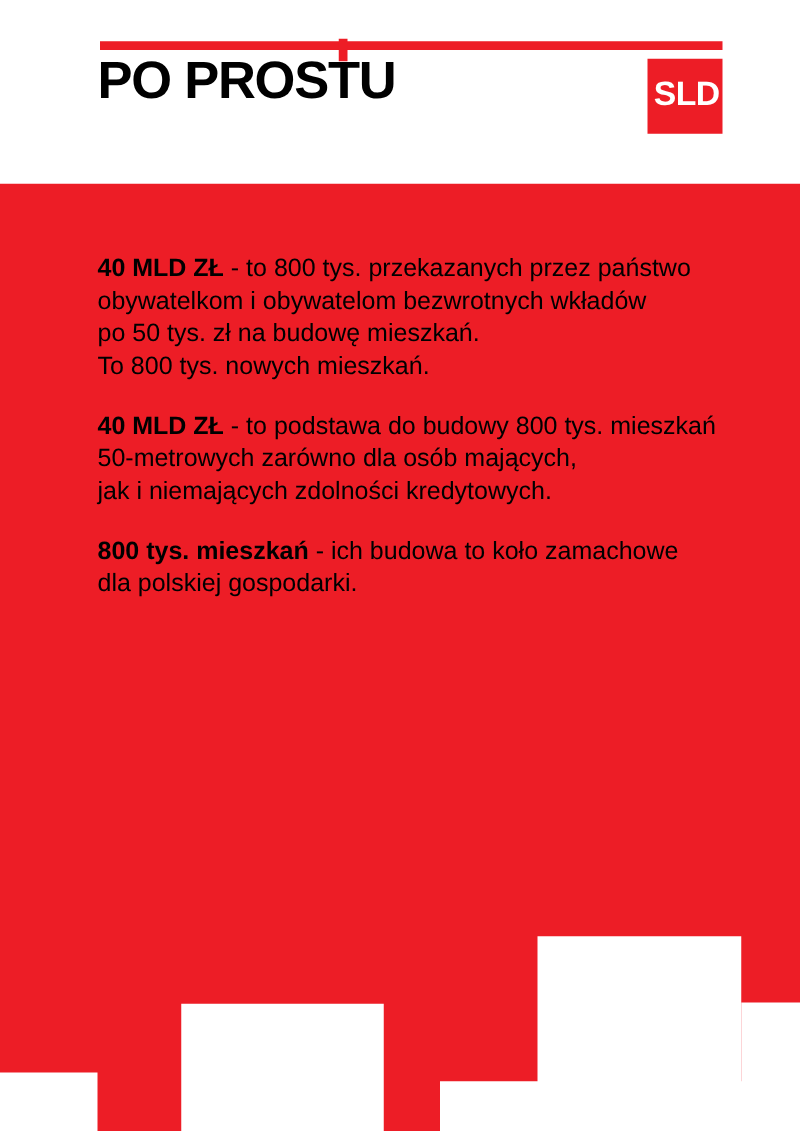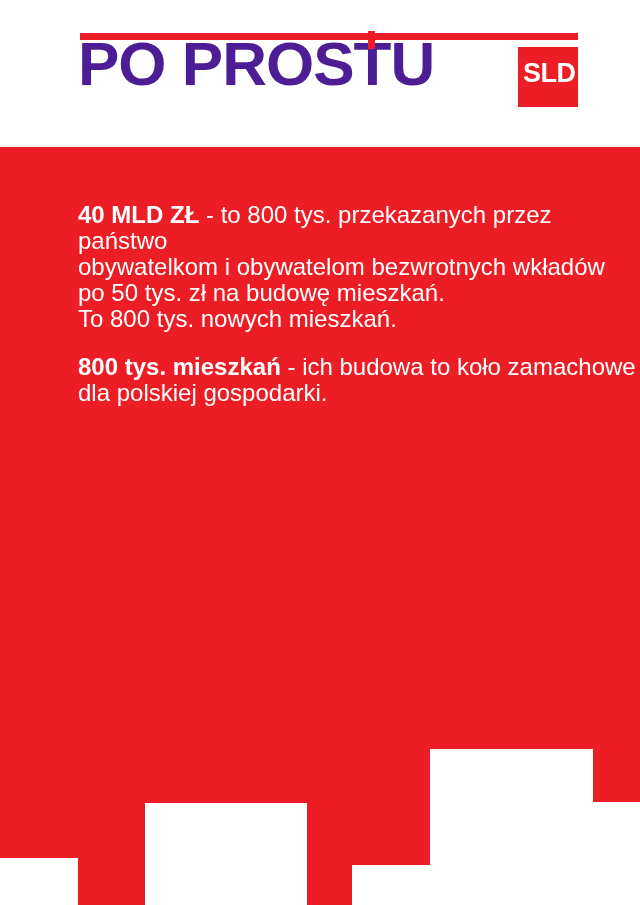--- a/index.html
+++ b/index.html
@@ -17,25 +17,25 @@
   .top-rule {
     position: absolute;
     left: 80px; top: 33px;
     width: 498px; height: 7px;
     background: #ED1D26;
   }
   .headline {
     position: absolute;
     left: 78px; top: 39px;
     margin: 0;
-    font-size: 62px;
+    font-size: 42px;
     line-height: 50px;
     font-weight: 700;
     letter-spacing: -1px;
-    color: #4c1d95;
+    color: #000000;
     white-space: nowrap;
   }
   .t-conn { position: relative; display: inline-block; }
   .t-conn::before {
     content: "";
     position: absolute;
     left: 50%;
     margin-left: -3.5px;
     top: -8px;
     width: 7px;
@@ -51,23 +51,23 @@
     letter-spacing: -1px;
     color: #ED1D26;
     white-space: nowrap;
   }
   .sld-logo {
     position: absolute;
     left: 518px; top: 47px;
     width: 60px; height: 60px;
     background: #ED1D26;
     display: flex;
-    align-items: flex-start;
+    align-items: center;
     box-sizing: border-box;
-    padding: 15px 0 4px 5px;
+    padding: 0 0 4px 5px;
   }
   .sld-logo span {
     color: #ffffff;
     font-weight: 700;
     font-size: 27px;
     line-height: 22px;
     letter-spacing: -0.5px;
   }
 
   
@@ -77,22 +77,22 @@
     width: 640px; height: 758px;
     background: #ED1D26;
   }
   .paragraphs {
     position: absolute;
     left: 78px; top: 55px;   
     width: 560px;
   }
   .para {
     margin: 0 0 22px 0;
-    color: #ffffff;
-    font-size: 24px;
+    color: #000000;
+    font-size: 20px;
     line-height: 26px;
     white-space: pre-wrap;
   }
   .para strong { font-weight: 700; }
 
   
   .cut { position: absolute; background: #ffffff; }
   .cut1 { left: 0;   top: 858px; width: 78px;  height: 47px;  }
   .cut2 { left: 145px; top: 803px; width: 162px; height: 102px; }
   .cut3 { left: 352px; top: 865px; width: 288px; height: 40px;  }
@@ -112,20 +112,23 @@
   <div class="sld-logo">
     <span>SLD</span>
   </div>
 
   <div class="red-body">
     <div class="paragraphs">
         <p class="para"><strong>40 MLD ZŁ</strong><span> - to 800 tys. przekazanych przez państwo
 obywatelkom i obywatelom bezwrotnych wkładów
 po 50 tys. zł na budowę mieszkań.
 To 800 tys. nowych mieszkań.</span></p>
+        <p class="para"><strong>40 MLD ZŁ</strong><span> - to podstawa do budowy 800 tys. mieszkań
+50-metrowych zarówno dla osób mających,
+jak i niemających zdolności kredytowych.</span></p>
         <p class="para"><strong>800 tys. mieszkań</strong><span> - ich budowa to koło zamachowe
 dla polskiej gospodarki.</span></p>
       </div>
   </div>
 
   <div class="cut cut1"></div>
   <div class="cut cut2"></div>
   <div class="cut cut3"></div>
   <div class="cut cut4"></div>
   <div class="cut cut5"></div>

